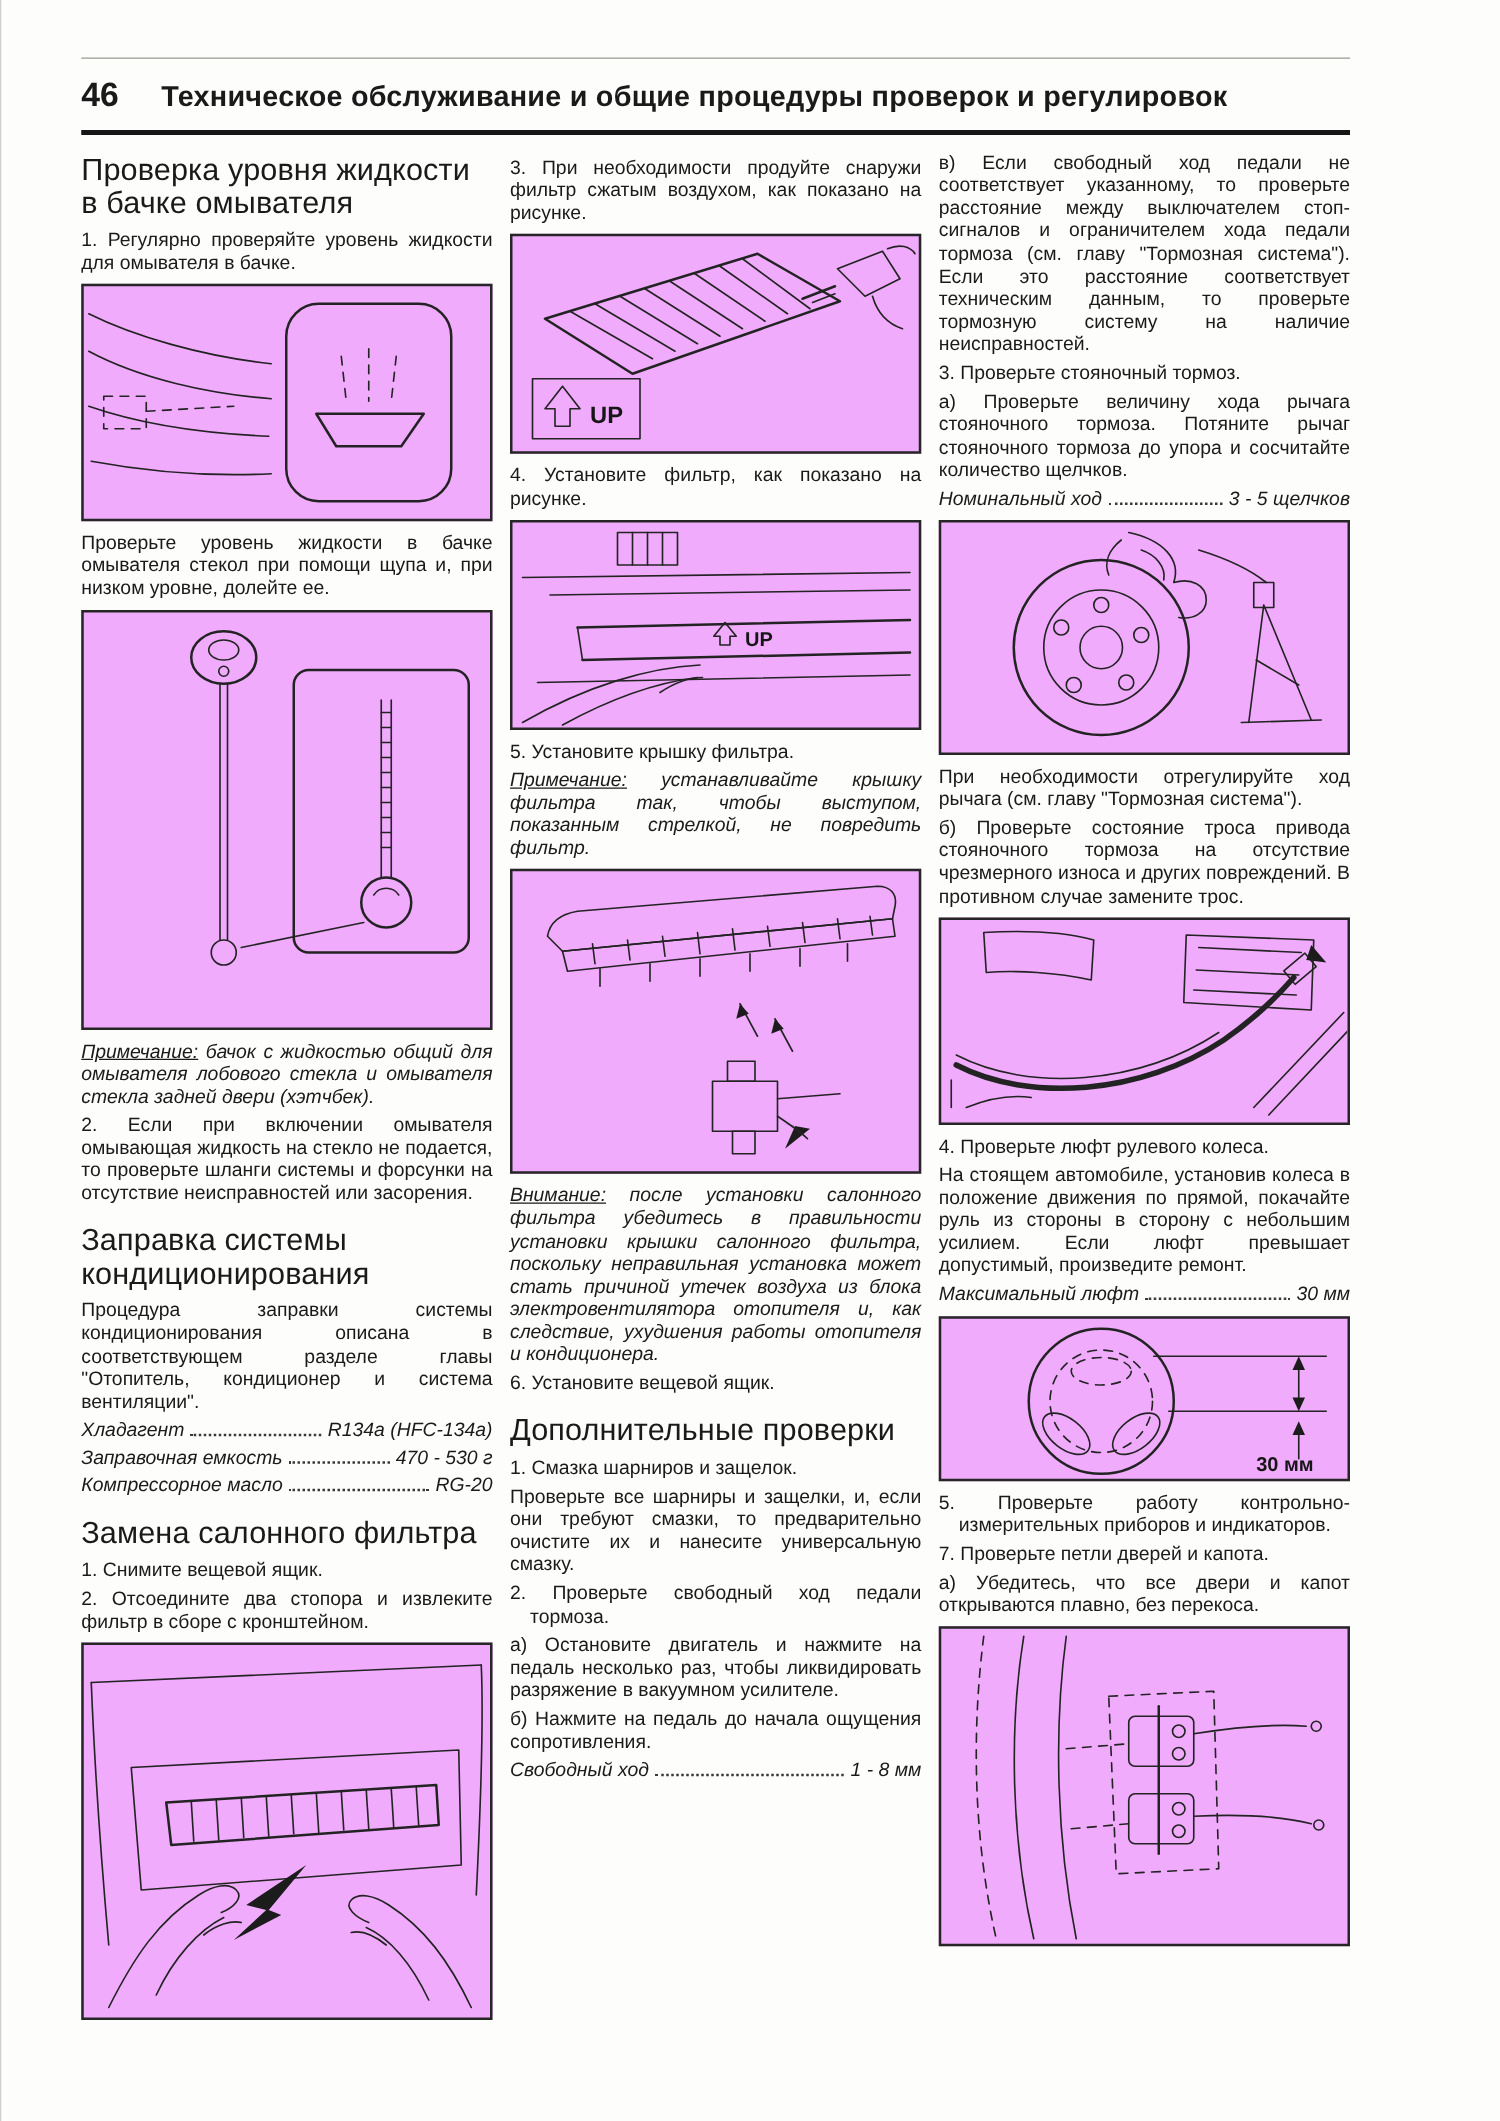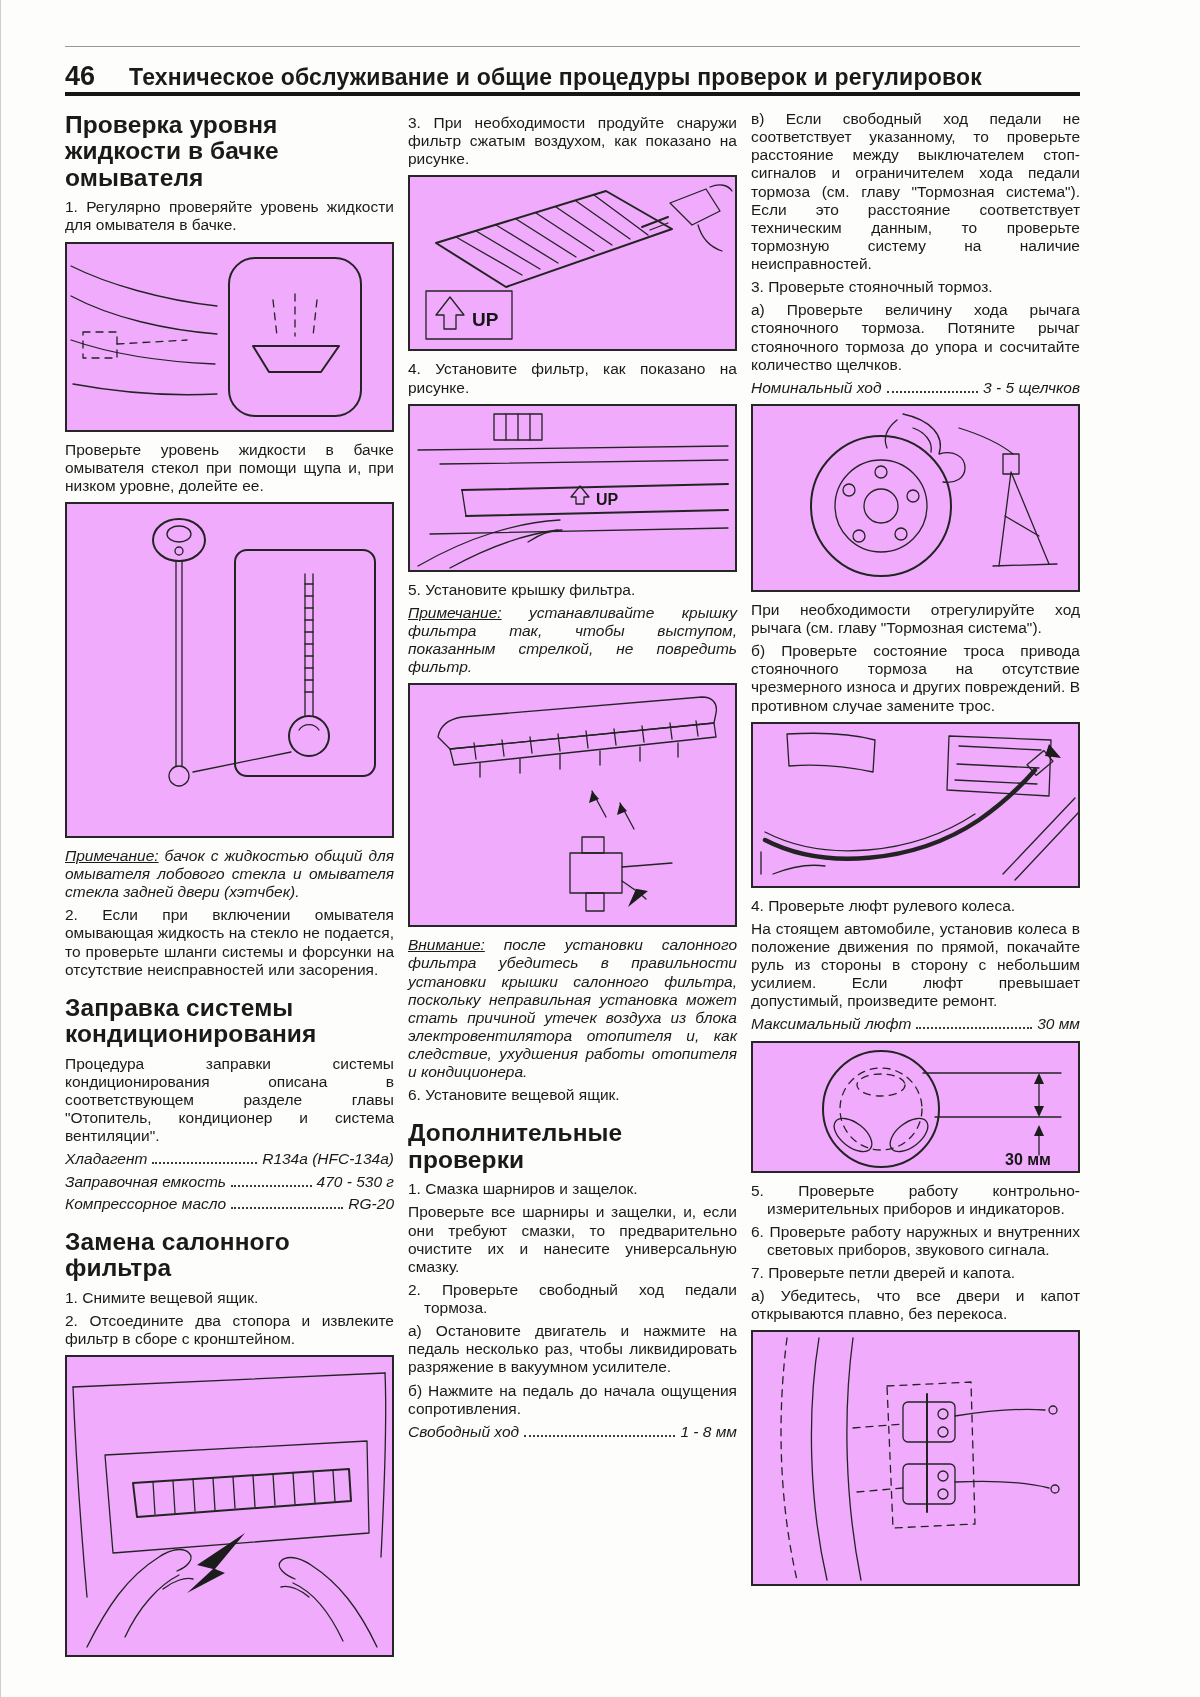--- a/index.html
+++ b/index.html
@@ -6,28 +6,28 @@
   html,body { background:#e8e8e4; }
   .page {
     width:1200px; height:1697px; margin:0 auto; background:#fdfdfb;
     font-family:"Liberation Sans","DejaVu Sans",sans-serif;
     color:#1a1a1a; overflow:hidden; position:relative;
     border-left:1px solid #cfcfc9;
   }
   .page-inner { padding:46px 120px 20px 64px; }
   
   .hdr { display:flex; align-items:baseline; gap:34px;
-         border-bottom:4px solid #161616; padding-bottom:0; margin-bottom:14px; }
+         border-bottom:4px solid #161616; padding-bottom:12px; margin-bottom:14px; }
   .hdr-top-rule { border-top:1px solid #9a9a94; margin-bottom:14px; }
   .hdr .pnum { font-size:27px; font-weight:700; }
   .hdr .ptitle { font-size:23px; font-weight:700; letter-spacing:.2px; }
   
   .cols { display:flex; gap:14px; }
   .col { width:329px; flex:0 0 329px; font-size:15.5px; line-height:1.17; text-align:justify; }
-  h2 { font-size:24.5px; line-height:1.08; font-weight:700; text-align:left;
+  h2 { font-size:24.5px; line-height:1.08; font-weight:400; text-align:left;
        margin:16px 0 7px; letter-spacing:.1px; }
   .col p { margin:0 0 5px; }
   .item { padding-left:16px; text-indent:-16px; margin:0 0 4px; }
   .sub  { margin-left:15px; margin-bottom:4px; }
   .note { font-style:italic; margin:2px 0 6px; }
   .note .nlabel { text-decoration:underline; }
   .spec { display:flex; align-items:baseline; font-style:italic; margin:3px 0 4px; white-space:nowrap; }
   .spec .leader { flex:1; border-bottom:2px dotted #3a3a3a; margin:0 5px 3px; min-width:12px; }
   .fig { border:2px solid #262626; background:#f0abfc; margin:7px 0 9px; overflow:hidden; }
   .fig svg { display:block; width:100%; height:auto; }
@@ -364,21 +364,20 @@
               <path class="fillb" d="M286,30 l-5,11 h10 z"></path>
               <path class="fillb" d="M286,74 l-5,-11 h10 z"></path>
               <line class="thin" x1="286" y1="86" x2="286" y2="112"></line>
               <path class="fillb" d="M286,82 l-5,11 h10 z"></path>
               <text class="lbl-sm" x="252" y="122">30 мм</text>
             </g>
           </svg>
         </div>
 
         <p class="item">5. Проверьте работу контрольно-измерительных приборов и индикаторов.</p>
-        <p class="item">6. Проверьте работу наружных и внутренних световых приборов, звукового сигнала.</p>
         <p class="item">7. Проверьте петли дверей и капота.</p>
         <p class="sub">а) Убедитесь, что все двери и капот открываются плавно, без перекоса.</p>
 
         <div class="fig">
           <svg viewBox="0 0 325 252">
             <g>
               <path class="thin" d="M66,6 C54,80 56,170 74,248"></path>
               <path class="thin" d="M100,6 C90,80 92,168 108,248"></path>
               <path class="dash thin" d="M34,6 C24,84 26,170 44,248"></path>
             </g>

